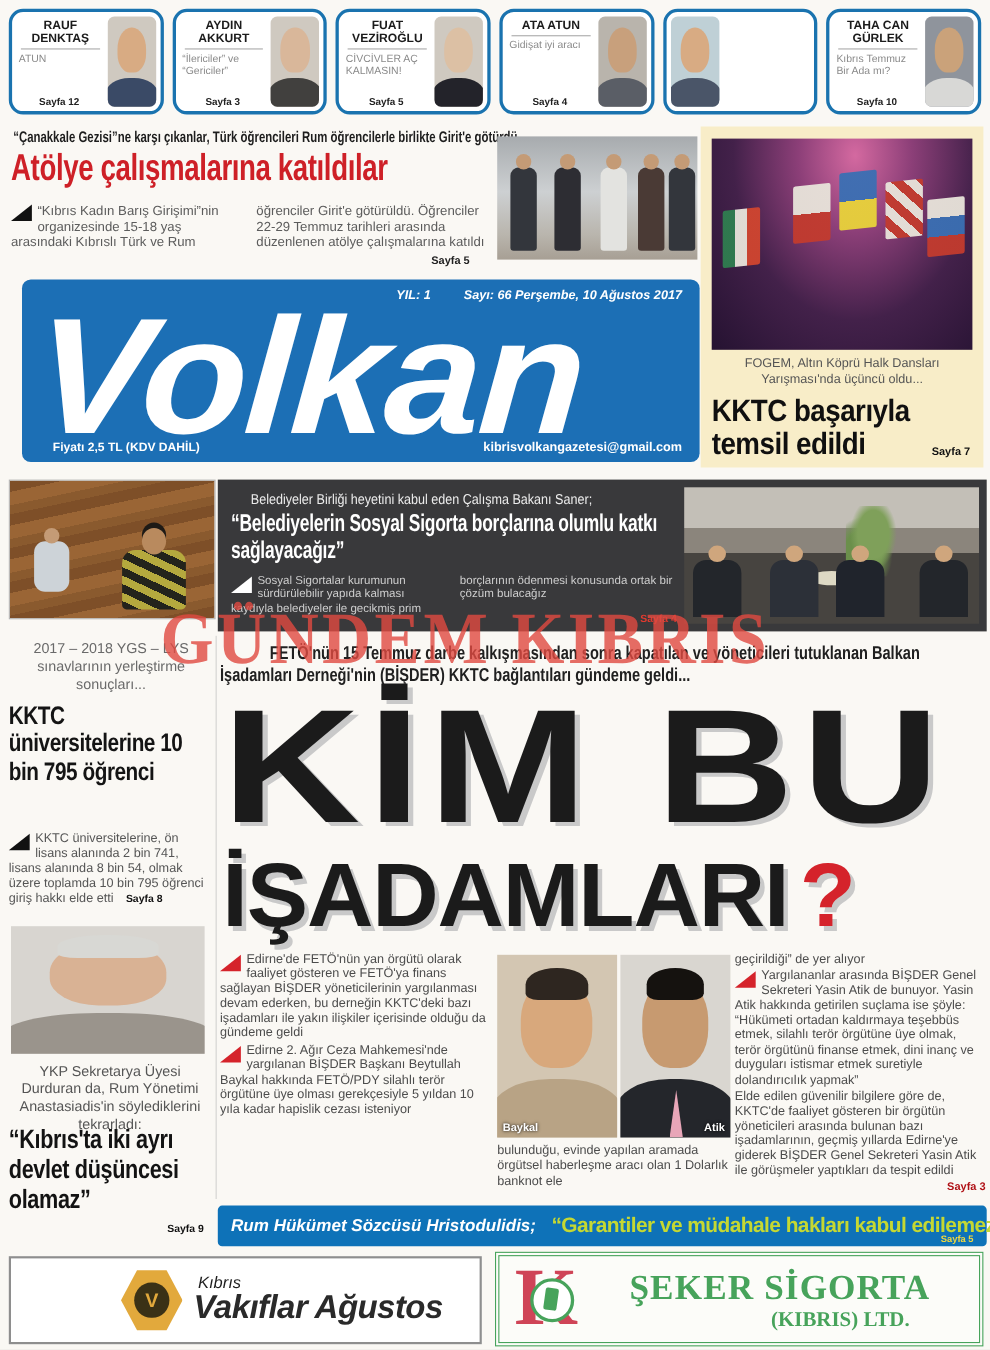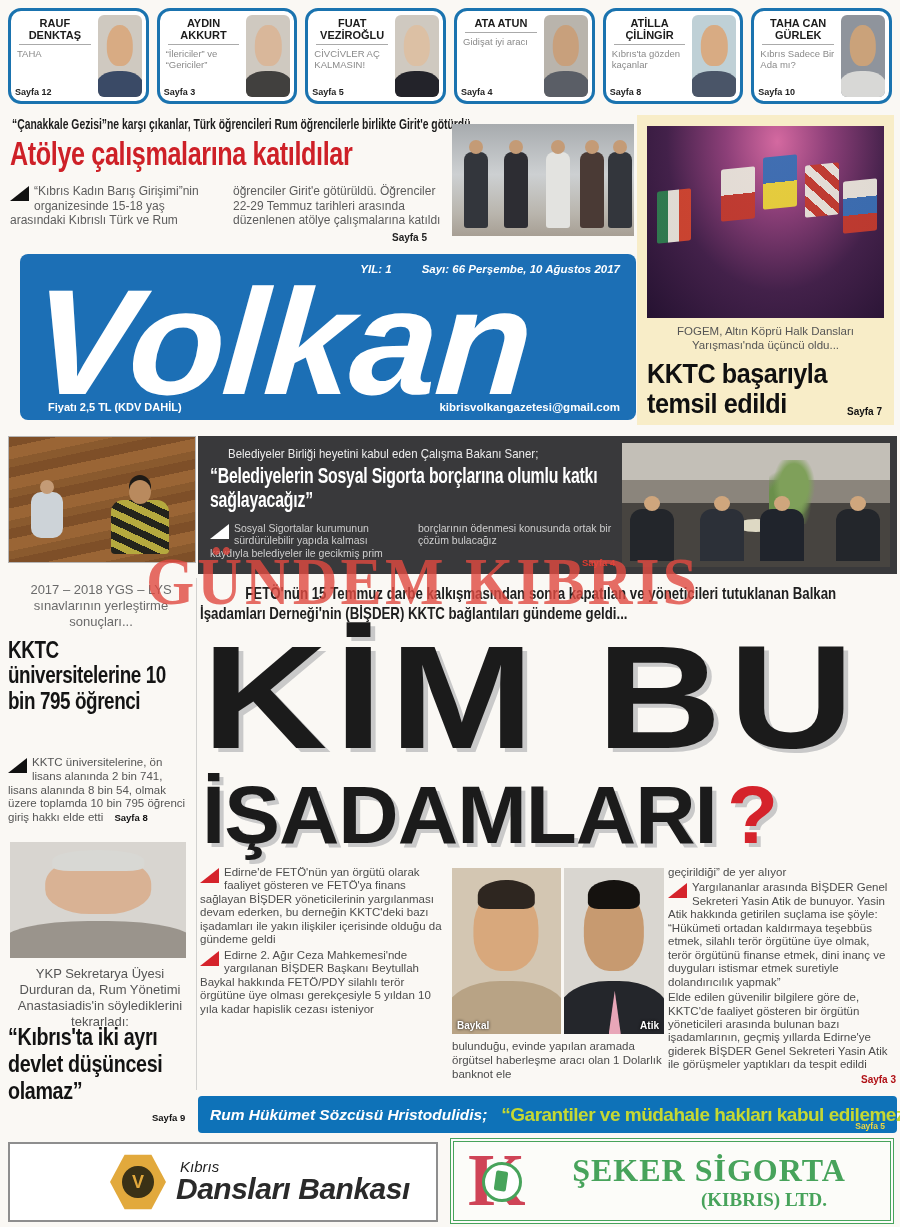--- a/index.html
+++ b/index.html
@@ -6,21 +6,21 @@
   .page{position:relative;width:900px;height:1227px;margin:0 auto;background:#faf8f4;
         font-family:"Liberation Sans",sans-serif;overflow:hidden;}
 
   
   .columnists{position:absolute;left:8px;top:8px;width:884px;height:96px;display:flex;gap:8px;}
   .columnist{flex:1;border:3px solid #1a73af;border-radius:13px;background:#fff;display:flex;padding:4px;gap:3px;box-sizing:border-box;}
   .ctxt{flex:1;display:flex;flex-direction:column;min-width:0;}
   .cname{font-size:11px;font-weight:bold;color:#1b1b1b;text-align:center;line-height:1.1;
          padding-bottom:3px;border-bottom:1px solid #aaa;margin:2px 4px 3px;}
   .ctopic{font-size:9.5px;color:#8a8a8a;line-height:1.15;flex:1;padding:1px 2px;}
-  .cpage{font-size:9px;font-weight:bold;color:#222;text-align:left;padding-right:2px;}
+  .cpage{font-size:9px;font-weight:bold;color:#222;text-align:center;padding-right:2px;}
   .cportrait{width:44px;border-radius:6px;}
 
   
   .portrait{position:relative;overflow:hidden;background:var(--pbg,#cfc9c0);}
   .portrait::before{content:"";position:absolute;left:50%;top:12%;width:60%;height:50%;
      transform:translateX(-50%);background:var(--skin,#d8ab83);border-radius:48% 48% 42% 42%;}
   .portrait::after{content:"";position:absolute;left:50%;bottom:-8%;width:110%;height:40%;
      transform:translateX(-50%);background:var(--shirt,#3c3f46);border-radius:45% 45% 0 0;}
   .hair{position:absolute;left:50%;top:7%;width:52%;height:18%;transform:translateX(-50%);
         border-radius:50% 50% 20% 20%;background:var(--hair,#2c2620);z-index:2;}
@@ -181,21 +181,21 @@
 </style>
 </head>
 <body>
 
 <div class="page">
 
   <div class="columnists">
     <div class="columnist">
       <div class="ctxt">
         <div class="cname">RAUF DENKTAŞ</div>
-        <div class="ctopic">TAHA</div>
+        <div class="ctopic">ATUN</div>
         <div class="cpage">Sayfa 12</div>
       </div>
       <div class="portrait cportrait"></div>
     </div>
     <div class="columnist">
       <div class="ctxt">
         <div class="cname">AYDIN AKKURT</div>
         <div class="ctopic">“İlericiler” ve “Gericiler”</div>
         <div class="cpage">Sayfa 3</div>
       </div>
@@ -211,31 +211,26 @@
     </div>
     <div class="columnist">
       <div class="ctxt">
         <div class="cname">ATA ATUN</div>
         <div class="ctopic">Gidişat iyi aracı</div>
         <div class="cpage">Sayfa 4</div>
       </div>
       <div class="portrait cportrait"></div>
     </div>
     <div class="columnist">
-      <div class="ctxt">
-        <div class="cname">ATİLLA ÇİLİNGİR</div>
-        <div class="ctopic">Kıbrıs'ta gözden kaçanlar</div>
-        <div class="cpage">Sayfa 8</div>
-      </div>
       <div class="portrait cportrait"></div>
     </div>
     <div class="columnist">
       <div class="ctxt">
         <div class="cname">TAHA CAN GÜRLEK</div>
-        <div class="ctopic">Kıbrıs Sadece Bir Ada mı?</div>
+        <div class="ctopic">Kıbrıs Temmuz Bir Ada mı?</div>
         <div class="cpage">Sayfa 10</div>
       </div>
       <div class="portrait cportrait"></div>
     </div>
   </div>
 
   <div class="ts-kicker">“Çanakkale Gezisi”ne karşı çıkanlar, Türk öğrencileri Rum öğrencilerle birlikte  Girit'e götürdü...</div>
   <div class="ts-headline">Atölye çalışmalarına katıldılar</div>
   <div class="ts-body">
     <span class="tri"></span>
@@ -361,21 +356,21 @@
     <span class="bb-quote">“Garantiler ve müdahale hakları kabul edilemez”</span>
     <span class="bb-page">Sayfa 5</span>
   </div>
 
   <div class="bank-ad">
     <div class="bank-logo">
       <span class="bank-logo-letter">V</span>
     </div>
     <div class="bank-text">
       <div class="bank-kicker">Kıbrıs</div>
-      <div class="bank-name">Dansları Bankası</div>
+      <div class="bank-name">Vakıflar Ağustos</div>
     </div>
   </div>
 
   <div class="seker-ad">
     <div class="seker-logo">
       <span class="seker-k">K</span>
       <span class="seker-circle"></span>
     </div>
     <div class="seker-text">
       <div class="seker-name">ŞEKER SİGORTA</div>

